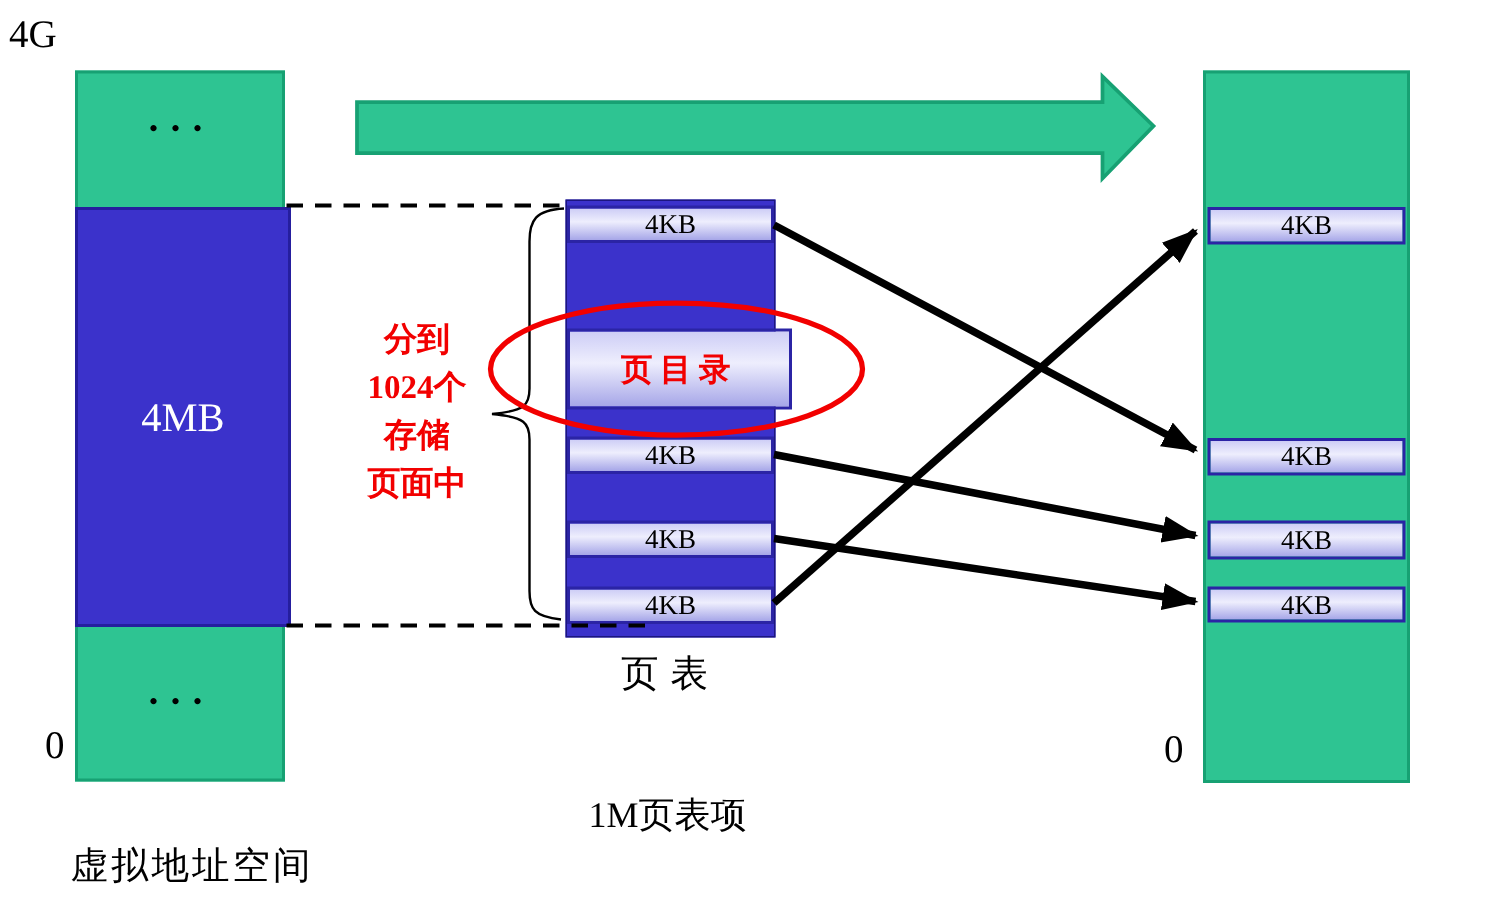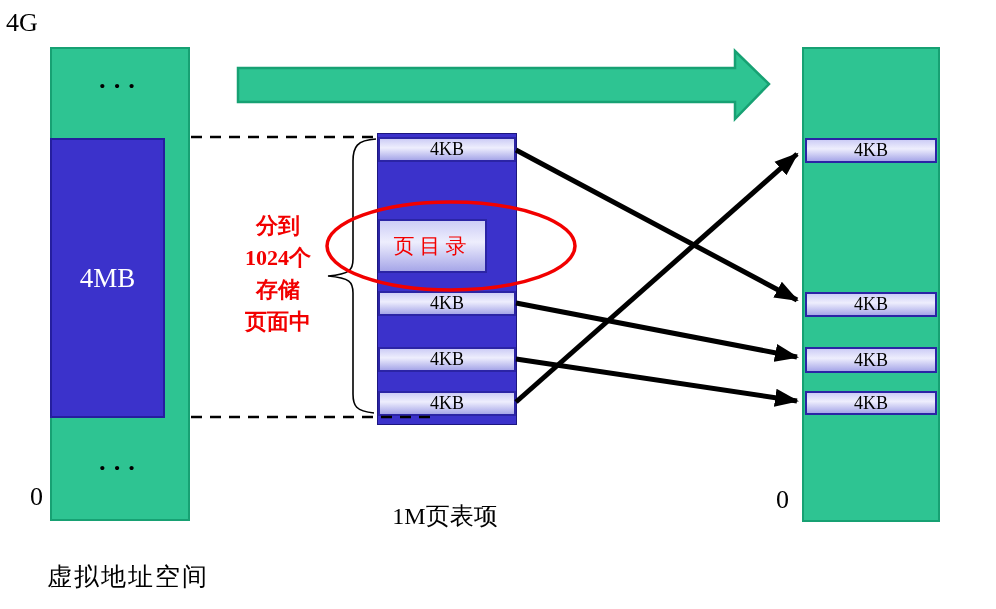--- a/index.html
+++ b/index.html
@@ -23,65 +23,66 @@
   .pt-body{background:var(--blue);border:1px solid #1c1680;box-sizing:border-box;}
   .strip{
     background:linear-gradient(to bottom,var(--strip-top) 0%,var(--strip-mid) 42%,var(--strip-bottom) 100%);
     border:2px solid var(--strip-border);box-sizing:border-box;
     font-size:18px;color:#000;
   }
   .strip.dir{color:var(--red);font-size:21px;letter-spacing:5px;}
   .dots{font-size:26px;letter-spacing:6px;font-weight:bold;}
   .addr{font-size:26px;}
   .cap{font-size:25px;letter-spacing:2px;}
-  .note{font-size:24px;line-height:31px;text-align:center;}
+  .note{font-size:24px;line-height:31px;text-align:center;margin-top:28px;}
   .rednote{color:var(--red);font-weight:bold;font-size:22px;line-height:32px;text-align:center;}
   svg.overlay{position:absolute;left:0;top:0;pointer-events:none;}
   .big-arrow{fill:var(--green);stroke:var(--green-border);stroke-width:2.5;}
   .dash{stroke:#000;stroke-width:2.6;stroke-dasharray:11 8;}
   .map-arrow{stroke:#000;stroke-width:5;}
   .brace{stroke:#000;stroke-width:1.6;fill:none;}
   .red-ellipse{stroke:var(--red);stroke-width:3.5;fill:none;}
 </style>
 </head>
 <body>
 
 <div id="stage">
 
   <div class="abs addr" style="left:6px;top:8px;">4G</div>
 
   <div class="abs bar" style="left:50px;top:47px;width:140px;height:474px;"></div>
 
   <div class="abs center dots" style="left:50px;top:68px;width:140px;height:36px;">···</div>
 
-  <div class="abs center blue-block" style="left:50px;top:138px;width:115px;height:280px;">
+  <div class="abs center blue-block" style="left:50px;top:138px;width:144px;height:280px;">
     <span>4MB</span>
   </div>
 
   <div class="abs center dots" style="left:50px;top:450px;width:140px;height:36px;">···</div>
 
   <div class="abs addr" style="left:30px;top:482px;">0</div>
 
   <div class="abs center cap" style="left:28px;top:560px;width:200px;height:32px;text-align:center;">虚拟地址空间</div>
 
   <div class="abs rednote" style="left:217px;top:210px;width:122px;">
     <div>分到</div>
     <div>1024个</div>
     <div>存储</div>
     <div>页面中</div>
   </div>
 
   <div class="abs pt-body" style="left:377px;top:133px;width:140px;height:292px;"></div>
 
   <div class="abs center strip" style="left:378px;top:137px;width:138px;height:25px;">4KB</div>
-  <div class="abs center strip dir" style="left:378px;top:219px;width:109px;height:54px;">页目录</div>
+  <div class="abs center strip dir" style="left:378px;top:219px;width:150px;height:54px;font-weight:bold;">页目录</div>
   <div class="abs center strip" style="left:378px;top:291px;width:138px;height:25px;">4KB</div>
   <div class="abs center strip" style="left:378px;top:347px;width:138px;height:25px;">4KB</div>
   <div class="abs center strip" style="left:378px;top:391px;width:138px;height:25px;">4KB</div>
 
+  <div class="abs center cap" style="left:377px;top:432px;width:140px;height:32px;letter-spacing:8px;">页表</div>
 
   <div class="abs note" style="left:345px;top:501px;width:200px;">
     <div>1M页表项</div>
   </div>
 
   <div class="abs bar" style="left:802px;top:47px;width:138px;height:475px;"></div>
 
   <div class="abs center strip" style="left:805px;top:138px;width:132px;height:25px;">4KB</div>
   <div class="abs center strip" style="left:805px;top:292px;width:132px;height:25px;">4KB</div>
   <div class="abs center strip" style="left:805px;top:347px;width:132px;height:26px;">4KB</div>

